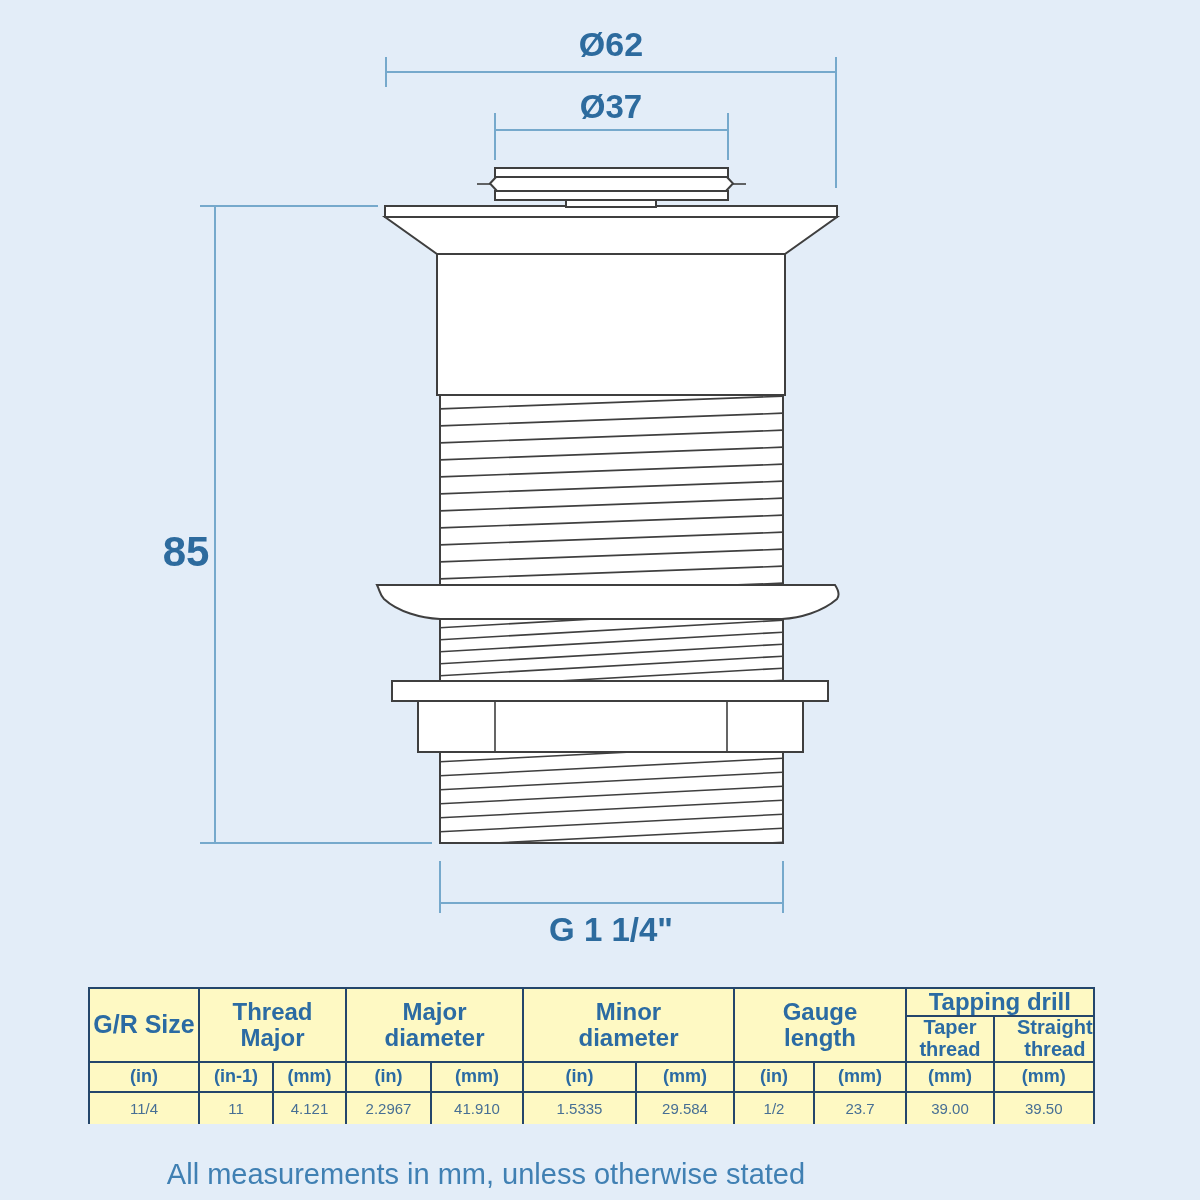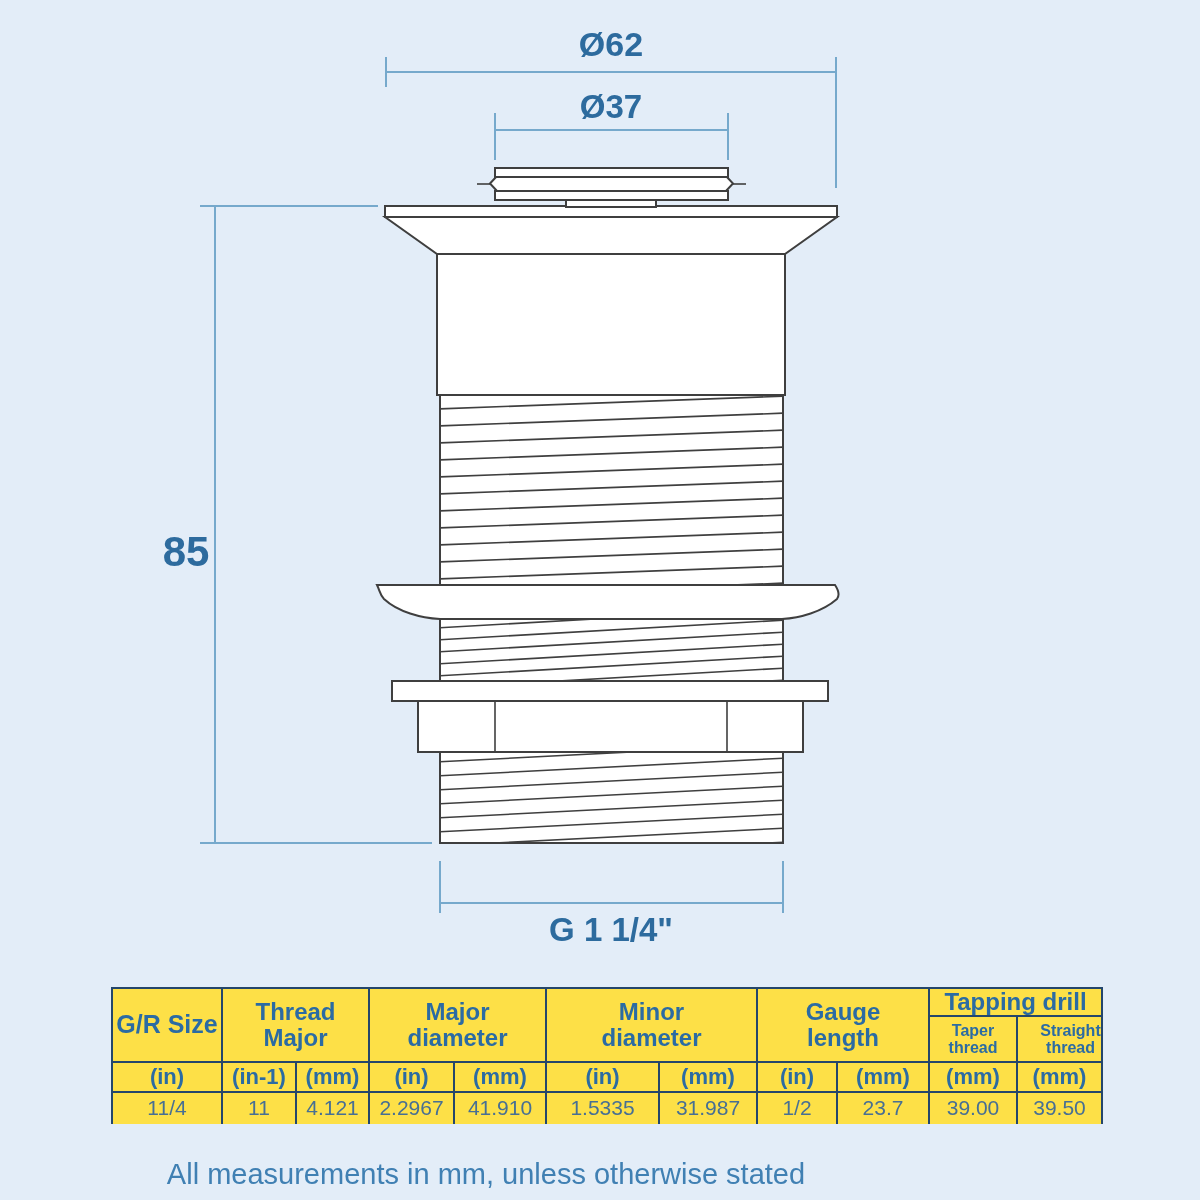--- a/index.html
+++ b/index.html
@@ -12,34 +12,34 @@
   .thread-line{stroke:#3f3f3f;stroke-width:1.6;fill:none;}
   .stub{stroke:#3f3f3f;stroke-width:1.6;}
   .dim{stroke:#76a9cc;stroke-width:2;fill:none;}
   .dt{fill:#2d6b9e;font-family:"Liberation Sans",sans-serif;font-weight:600;}
   .t62{font-size:34px;}
   .t37{font-size:33px;}
   .t85{font-size:42px;}
   .tg{font-size:33px;}
 
   table.spec-table{
-    position:absolute;left:111px;top:987px;
-    border-collapse:collapse;table-layout:fixed;background:#fde047;
+    position:absolute;left:88px;top:987px;
+    border-collapse:collapse;table-layout:fixed;background:#fef9c3;
   }
   .spec-table th,.spec-table td{
     border:2px solid #24466b;text-align:center;vertical-align:middle;
     padding:0;margin:0;overflow:hidden;
   }
   .spec-table tr:last-child td{border-bottom:none;}
   .spec-table th{color:#2b6ba3;font-weight:bold;font-size:24px;line-height:1.08;}
   th.h-one{font-size:25px;}
   th.h-group{font-size:24px;height:23px;}
-  tr.r-sub th{font-size:16px;height:44px;}
-  tr.r-units td{color:#2b6ba3;font-weight:bold;font-size:22px;height:28px;}
-  tr.r-values td{color:#476f94;font-weight:normal;font-size:21px;height:31px;}
+  tr.r-sub th{font-size:20px;height:44px;}
+  tr.r-units td{color:#2b6ba3;font-weight:bold;font-size:18px;height:28px;}
+  tr.r-values td{color:#476f94;font-weight:normal;font-size:15px;height:31px;}
   .inn{margin:0 auto;}
   .w90{max-width:92px;}
   .w100{max-width:104px;}
   .w110{max-width:118px;}
   .w70{max-width:70px;}
   .w80{max-width:82px;padding-left:22px;}
 
   .footer-note{
     position:absolute;left:0;top:1158px;width:972px;
     text-align:center;font-size:29px;font-weight:500;color:#4080b3;
@@ -219,21 +219,21 @@
         <td>(mm)</td>
         <td>(mm)</td>
       </tr>
       <tr class="r-values">
         <td>11/4</td>
         <td>11</td>
         <td>4.121</td>
         <td>2.2967</td>
         <td>41.910</td>
         <td>1.5335</td>
-        <td>31.987</td>
+        <td>29.584</td>
         <td>1/2</td>
         <td>23.7</td>
         <td>39.00</td>
         <td>39.50</td>
       </tr>
     </tbody>
   </table>
 
   <div class="footer-note">All measurements in mm, unless otherwise stated</div>
 </div>

